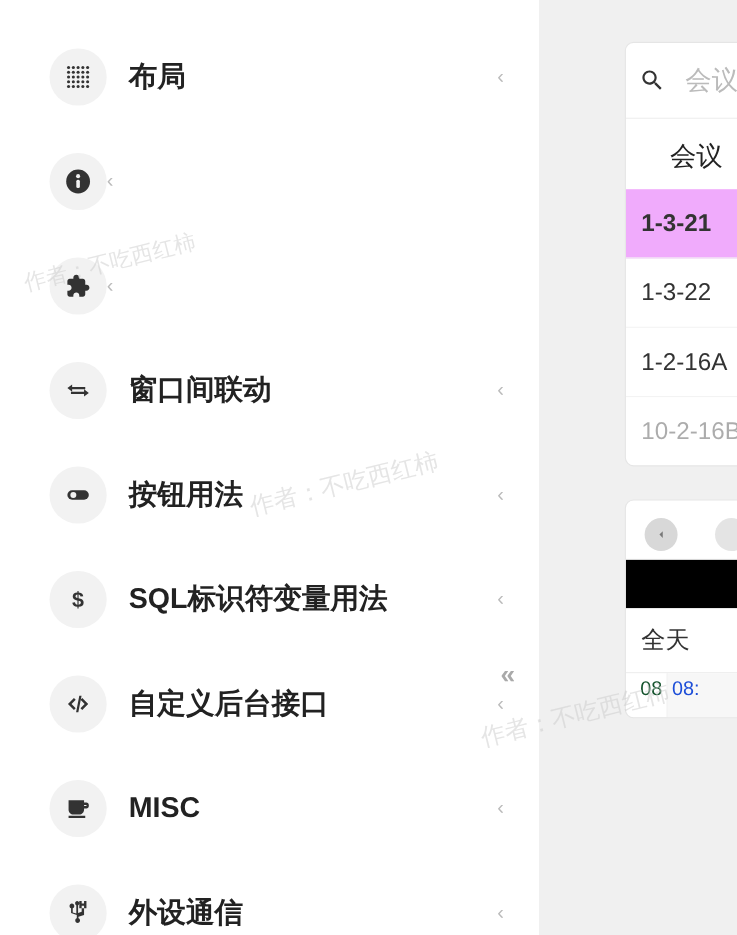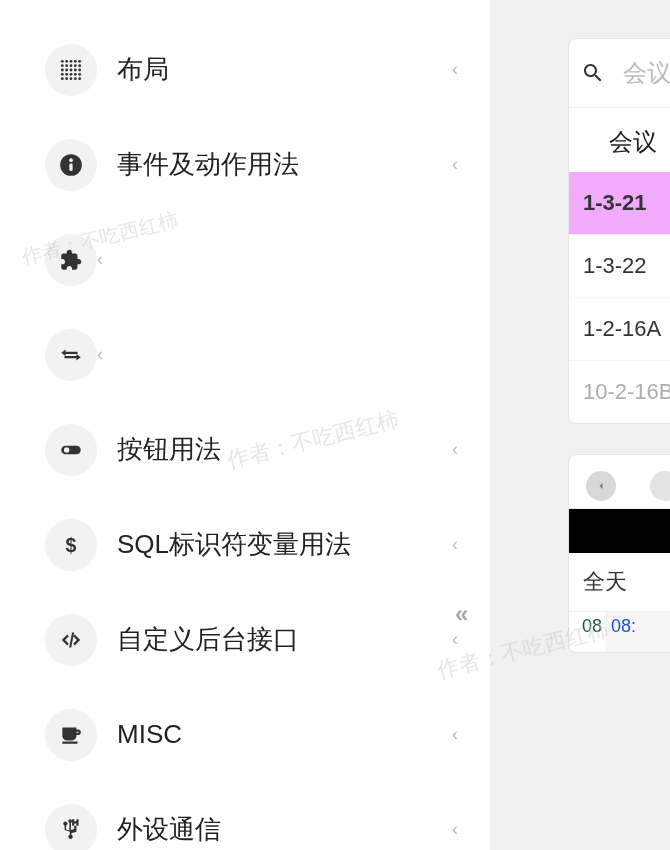--- a/index.html
+++ b/index.html
@@ -60,21 +60,21 @@
     .nav-icon svg {
       width: 26px;
       height: 26px;
       fill: #222;
     }
     .nav-label {
       font-size: 26px;
       color: #222;
       margin-left: 20px;
       flex: 1;
-      font-weight: 400;
+      font-weight: 700;
     }
     .nav-chevron {
       color: #bbb;
       font-size: 18px;
       margin-right: 12px;
     }
     .collapse-btn {
       position: absolute;
       left: 455px;
       top: 600px;
@@ -248,39 +248,39 @@
   </div>
 
   <div class="nav-item">
     <div class="nav-icon">
       <svg viewBox="0 0 24 24">
           <circle cx="12" cy="12" r="10" fill="#333"></circle>
           <circle cx="12" cy="7.5" r="1.7" fill="#f2f2f2"></circle>
           <rect x="10.5" y="10.5" width="3" height="7" rx="1.3" fill="#f2f2f2"></rect>
         </svg>
     </div>
-    <span class="nav-label">事件及动作用法</span>
     <span class="nav-chevron">‹</span>
   </div>
 
   <div class="nav-item">
     <div class="nav-icon">
       <svg viewBox="0 0 24 24">
           <path fill="#333" d="M19 11h-1V8c0-1.1-.9-2-2-2h-3V5c0-1.4-1.1-2.5-2.5-2.5S8 3.6 8 5v1H5c-1.1 0-2 .9-2 2v3h1c1.4 0 2.5 1.1 2.5 2.5S5.4 16 4 16H3v3c0 1.1.9 2 2 2h3v-1c0-1.4 1.1-2.5 2.5-2.5S13 18.6 13 20v1h3c1.1 0 2-.9 2-2v-3h1c1.4 0 2.5-1.1 2.5-2.5S20.4 11 19 11z"></path>
         </svg>
     </div>
     <span class="nav-chevron">‹</span>
   </div>
 
   <div class="nav-item">
     <div class="nav-icon">
       <svg viewBox="0 0 24 24">
           <path fill="#333" d="M7 7l-4 3 4 3v-2h11V9H7V7zm10 10l4-3-4-3v2H6v2h11v2z"></path>
         </svg>
     </div>
+    <span class="nav-label">窗口间联动</span>
     <span class="nav-chevron">‹</span>
   </div>
 
   <div class="nav-item">
     <div class="nav-icon">
       <svg viewBox="0 0 24 24">
           <rect x="3" y="8" width="18" height="8" rx="4" fill="#333"></rect>
           <circle cx="8" cy="12" r="2.5" fill="#f2f2f2"></circle>
         </svg>
     </div>

